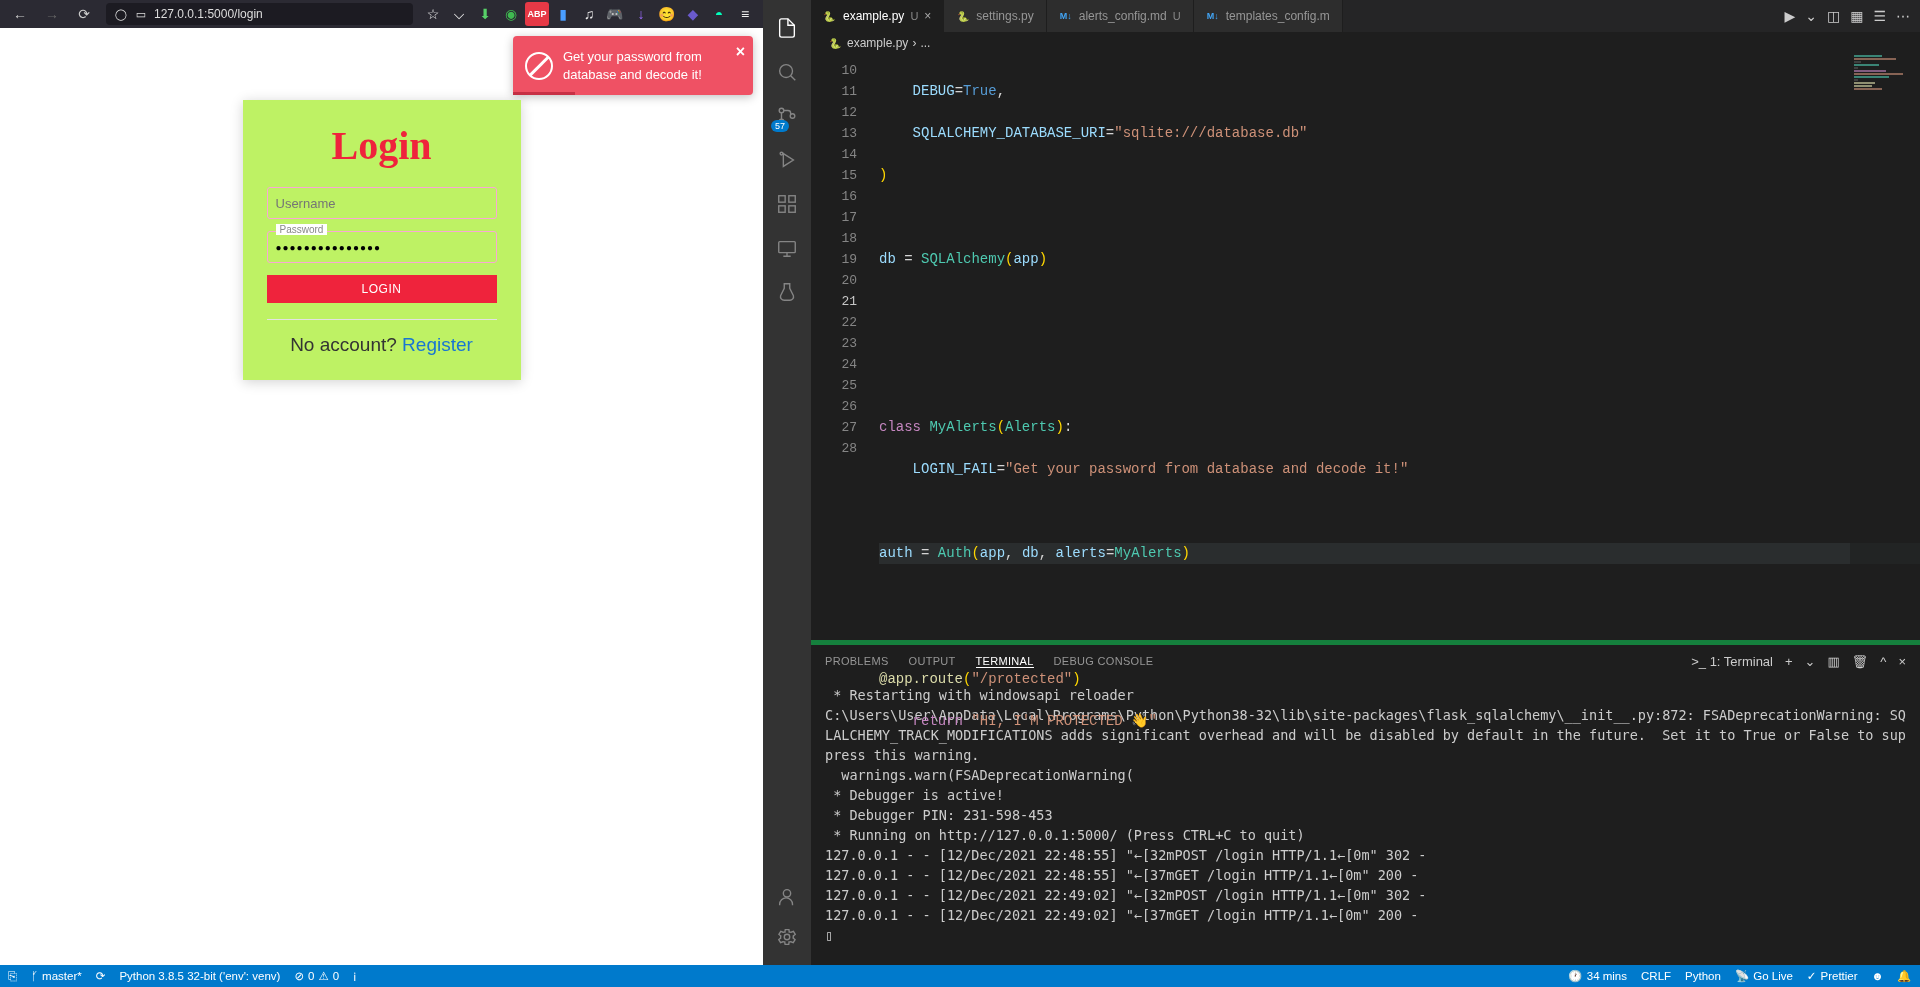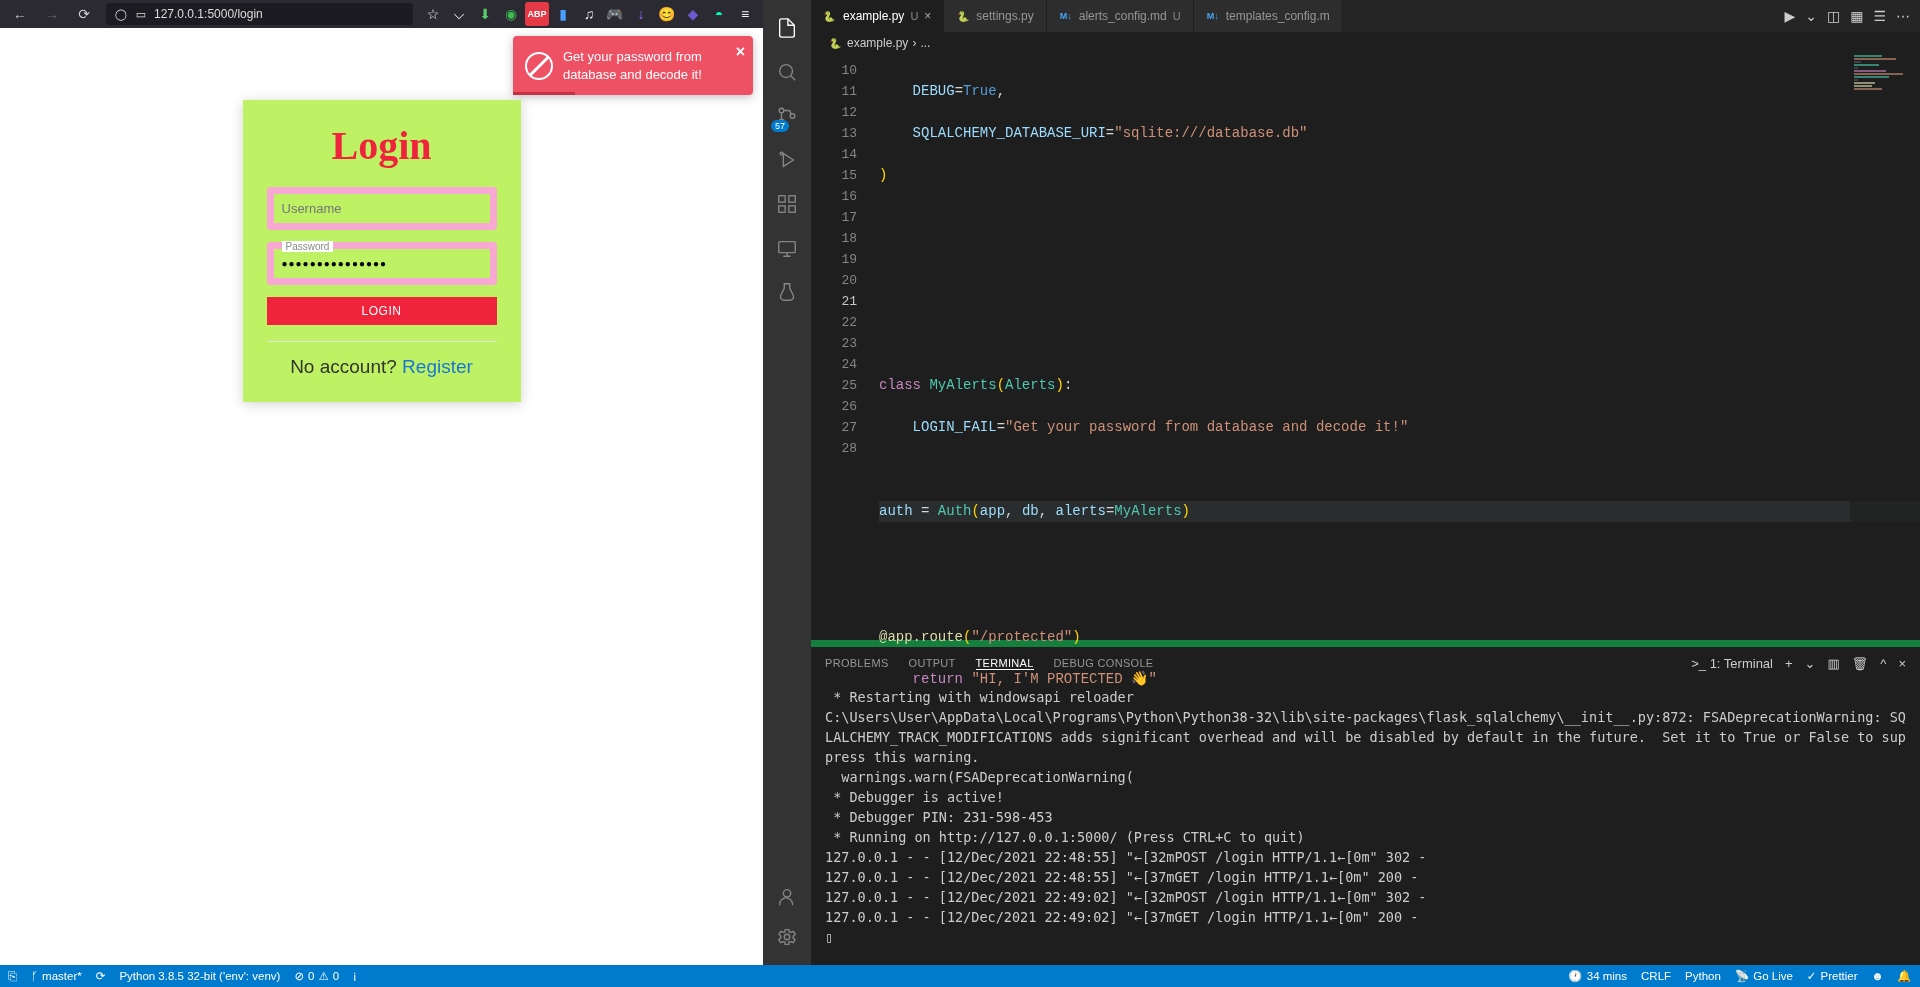--- a/index.html
+++ b/index.html
@@ -20,21 +20,21 @@
 
 .toast { position: absolute; top: 8px; right: 10px; width: 240px; background: #ef5164; color: #fff; border-radius: 4px; padding: 12px 34px 12px 50px; box-shadow: 0 2px 10px rgba(0,0,0,0.25); font-size: 13px; line-height: 1.35; }
 .toast::after { content: ""; position: absolute; left: 0; bottom: 0; height: 3px; width: 26%; background: #c73045; }
 .toast-close { position: absolute; top: 5px; right: 8px; font-size: 16px; color: #fff; cursor: pointer; font-weight: bold; }
 .toast-icon { position: absolute; left: 12px; top: 50%; transform: translateY(-50%); width: 28px; height: 28px; border: 2.5px solid #fff; border-radius: 50%; }
 .toast-icon::before { content: ""; position: absolute; left: 50%; top: 50%; width: 26px; height: 2.5px; background: #fff; transform: translate(-50%,-50%) rotate(-45deg); }
 
 
 .login-card { position: absolute; top: 72px; left: 50%; transform: translateX(-50%); width: 278px; background: #bef264; box-shadow: 0 2px 12px rgba(0,0,0,0.18); padding: 22px 24px 24px; }
 .login-title { font-family: "Comic Sans MS", cursive; color: #ef233c; font-size: 40px; text-align: center; margin-bottom: 18px; font-weight: 600; }
-.field { position: relative; height: 43px; border: 7px solid #f9a8d4; border-radius: 3px; margin-bottom: 12px; display: flex; align-items: center; padding: 0 8px; }
+.field { position: relative; height: 32px; border: 1px solid #f9a8d4; border-radius: 3px; margin-bottom: 12px; display: flex; align-items: center; padding: 0 8px; }
 .field input { border: none; outline: none; width: 100%; font-size: 13px; background: transparent; }
 .field-label { position: absolute; top: -8px; left: 8px; background: #fff; padding: 0 4px; font-size: 10px; color: #888; }
 .login-btn { width: 100%; height: 28px; background: #ef233c; color: #fff; border: none; font-size: 12px; letter-spacing: 0.5px; font-weight: 500; cursor: pointer; }
 .divider { height: 1px; background: #e3e3e3; margin: 16px 0 14px; }
 .register-line { text-align: center; font-size: 19px; color: #333; }
 .register-line a { color: #1976d2; text-decoration: none; }
 
 
 .vscode-panel { flex:1; display: flex; flex-direction: column; background: #1e1e1e; color: #ccc; min-width: 0; }
 .activity-bar { width: 48px; background: #333333; display: flex; flex-direction: column; align-items: center; padding-top: 8px; gap: 4px; }
@@ -64,21 +64,21 @@
 .c-var { color: #9cdcfe; }
 .c-cls { color: #4ec9b0; }
 .c-fn { color: #dcdcaa; }
 .c-str { color: #ce9178; }
 .c-const { color: #569cd6; }
 .c-op { color: #d4d4d4; }
 .c-dec { color: #dcdcaa; margin-top: 35px; }
 .c-paren3 { color: #ffd700; }
 
 
-.panel { height: 325px; background: #1e1e1e; border-top: 7px solid #15803d; display: flex; flex-direction: column; }
+.panel { height: 325px; background: #1e1e1e; border-top: 5px solid #15803d; display: flex; flex-direction: column; }
 .panel-tabs { height: 32px; display: flex; align-items: center; padding: 0 14px; gap: 20px; font-size: 11px; color: #969696; }
 .panel-tab { text-transform: uppercase; letter-spacing: 0.3px; }
 .panel-tab.active { color: #fff; border-bottom: 1px solid #fff; }
 .panel-right { margin-left: auto; display: flex; align-items: center; gap: 12px; font-size: 13px; color: #ccc; }
 .terminal-output { flex:1; overflow: hidden; padding: 8px 14px; font-family: "Consolas", monospace; font-size: 13.5px; line-height: 20px; color: #ccc; white-space: pre-wrap; word-break: break-all; }
 
 
 .status-bar { height: 22px; background: #007acc; color: #fff; display: flex; align-items: center; font-size: 11.5px; padding: 0 8px; gap: 14px; }
 .status-left { display: flex; align-items: center; gap: 14px; }
 .status-right { margin-left: auto; display: flex; align-items: center; gap: 14px; }
@@ -260,20 +260,21 @@
               <div>25</div>
               <div>26</div>
               <div>27</div>
               <div>28</div>
           </div>
           <div class="code-content">
 <div>    <span class="c-var">DEBUG</span><span class="c-op">=</span><span class="c-const">True</span><span class="c-op">,</span></div>
 <div>    <span class="c-var">SQLALCHEMY_DATABASE_URI</span><span class="c-op">=</span><span class="c-str">"sqlite:///database.db"</span></div>
 <div><span class="c-paren3">)</span></div>
 <div> </div>
+<div><span class="c-var">db</span> <span class="c-op">=</span> <span class="c-cls">SQLAlchemy</span><span class="c-paren3">(</span><span class="c-var">app</span><span class="c-paren3">)</span></div>
 <div> </div>
 <div> </div>
 <div> </div>
 <div><span class="c-kw">class</span> <span class="c-cls">MyAlerts</span><span class="c-paren3">(</span><span class="c-cls">Alerts</span><span class="c-paren3">)</span><span class="c-op">:</span></div>
 <div>    <span class="c-var">LOGIN_FAIL</span><span class="c-op">=</span><span class="c-str">"Get your password from database and decode it!"</span></div>
 <div> </div>
 <div class="hl-line"><span class="c-var">auth</span> <span class="c-op">=</span> <span class="c-cls">Auth</span><span class="c-paren3">(</span><span class="c-var">app</span><span class="c-op">,</span> <span class="c-var">db</span><span class="c-op">,</span> <span class="c-var">alerts</span><span class="c-op">=</span><span class="c-cls">MyAlerts</span><span class="c-paren3">)</span></div>
 <div> </div>
 <div> </div>
 <div><span class="c-dec">@app.route</span><span class="c-paren3">(</span><span class="c-str">"/protected"</span><span class="c-paren3">)</span></div>

